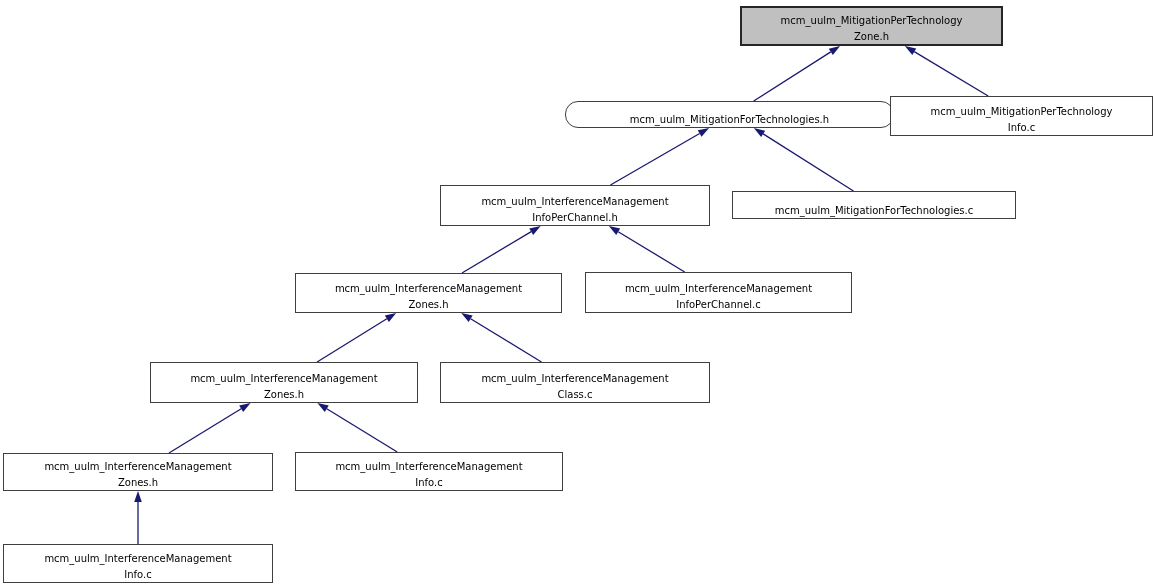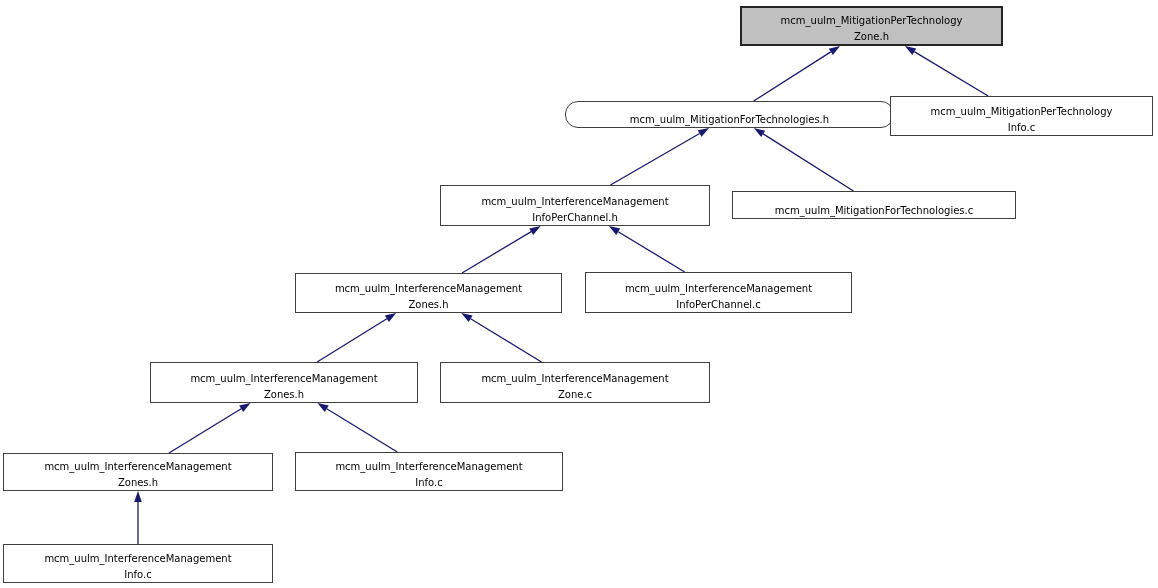--- a/index.html
+++ b/index.html
@@ -114,21 +114,21 @@
       <div class="node" style="left: 585px; top: 272px; width: 267px; height: 41px;">
         <span class="label-line">mcm_uulm_InterferenceManagement</span>
         <span class="label-line">InfoPerChannel.c</span>
       </div>
       <div class="node" style="left: 150px; top: 362px; width: 268px; height: 41px;">
         <span class="label-line">mcm_uulm_InterferenceManagement</span>
         <span class="label-line">Zones.h</span>
       </div>
       <div class="node" style="left: 440px; top: 362px; width: 270px; height: 41px;">
         <span class="label-line">mcm_uulm_InterferenceManagement</span>
-        <span class="label-line">Zone.c</span>
+        <span class="label-line">Class.c</span>
       </div>
       <div class="node" style="left: 3px; top: 453px; width: 270px; height: 38px;">
         <span class="label-line">mcm_uulm_InterferenceManagement</span>
         <span class="label-line">Zones.h</span>
       </div>
       <div class="node" style="left: 295px; top: 452px; width: 268px; height: 39px;">
         <span class="label-line">mcm_uulm_InterferenceManagement</span>
         <span class="label-line">Info.c</span>
       </div>
       <div class="node" style="left: 3px; top: 544px; width: 270px; height: 39px;">

